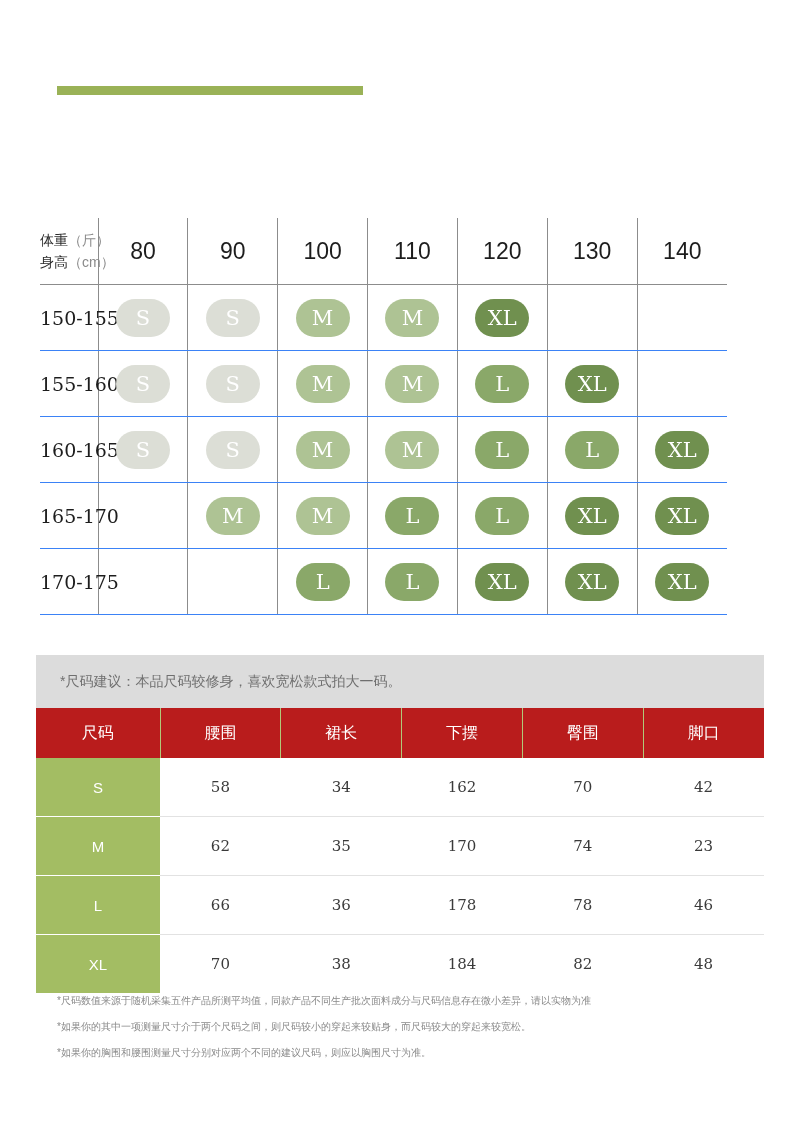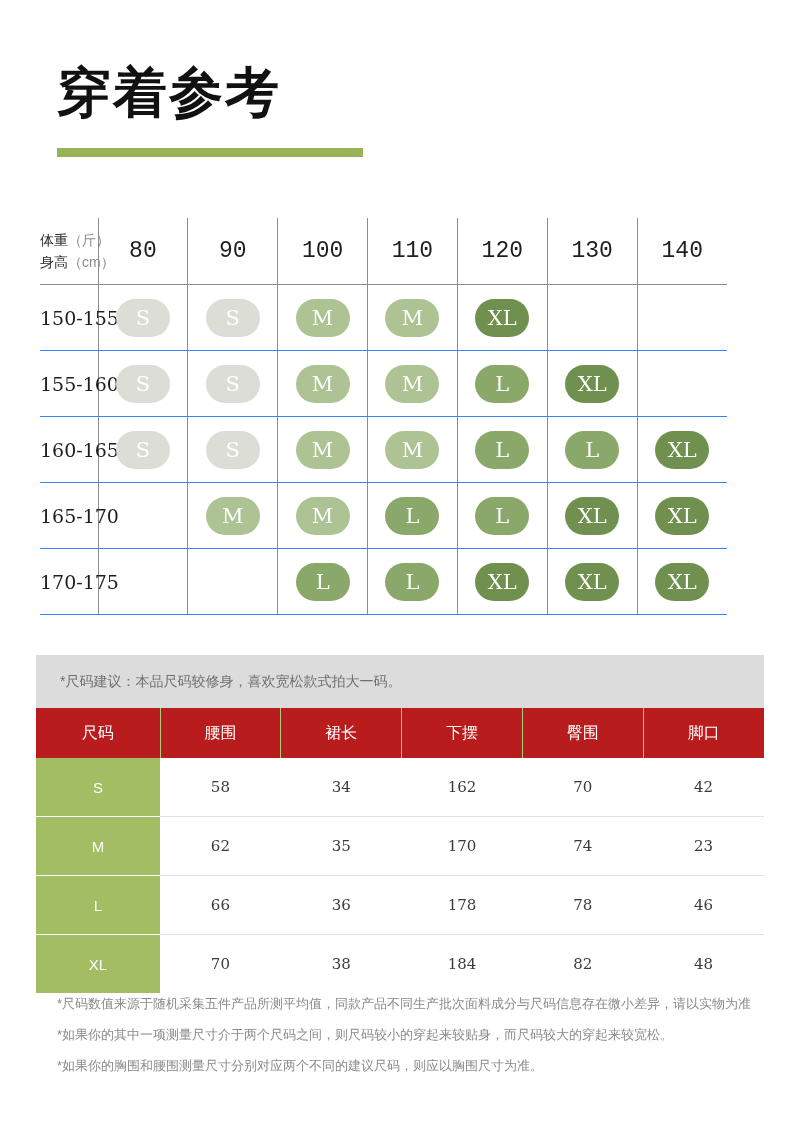--- a/index.html
+++ b/index.html
@@ -80,21 +80,21 @@
     padding-left: 0;
     white-space: nowrap;
   }
   .axis-labels .unit { color: #8a8a8a; }
   .axis-labels .l1 { display:block; }
   .axis-labels .l2 { display:block; }
 
   .weight-head {
     font-size: 23px;
     color: #1d1d1d;
-    font-family: Liberation Mono, monospace;
+    font-family: Liberation Sans, sans-serif;
   }
   .height-label {
     font-size: 19px;
     color: #1d1d1d;
     font-family: "DejaVu Serif", "Liberation Serif", serif;
     white-space: nowrap;
   }
 
   .pill {
     display: inline-block;
@@ -162,31 +162,30 @@
     border-bottom: 1px solid #ffffff;
     font-family: "Liberation Sans", sans-serif;
   }
   .spec-table tr:last-child td.size-cell { border-bottom: 0; }
 
   .spec-foot {
     position: absolute;
     left: 57px;
     top: 988px;
     width: 700px;
-    font-size: 13px;
-    line-height: 31px;
+    font-size: 10px;
+    line-height: 26px;
     color: #8a8a8a;
   }
   .spec-foot p { margin: 0; }
 </style>
 </head>
 <body>
 
 <div class="title-block">
-  <div class="page-title">穿着参考</div>
   <div class="title-rule"></div>
 </div>
 
 <table class="fit-table">
   <colgroup>
     <col class="hdr-col">
     <col class="wt-col">
       <col class="wt-col">
       <col class="wt-col">
       <col class="wt-col">

